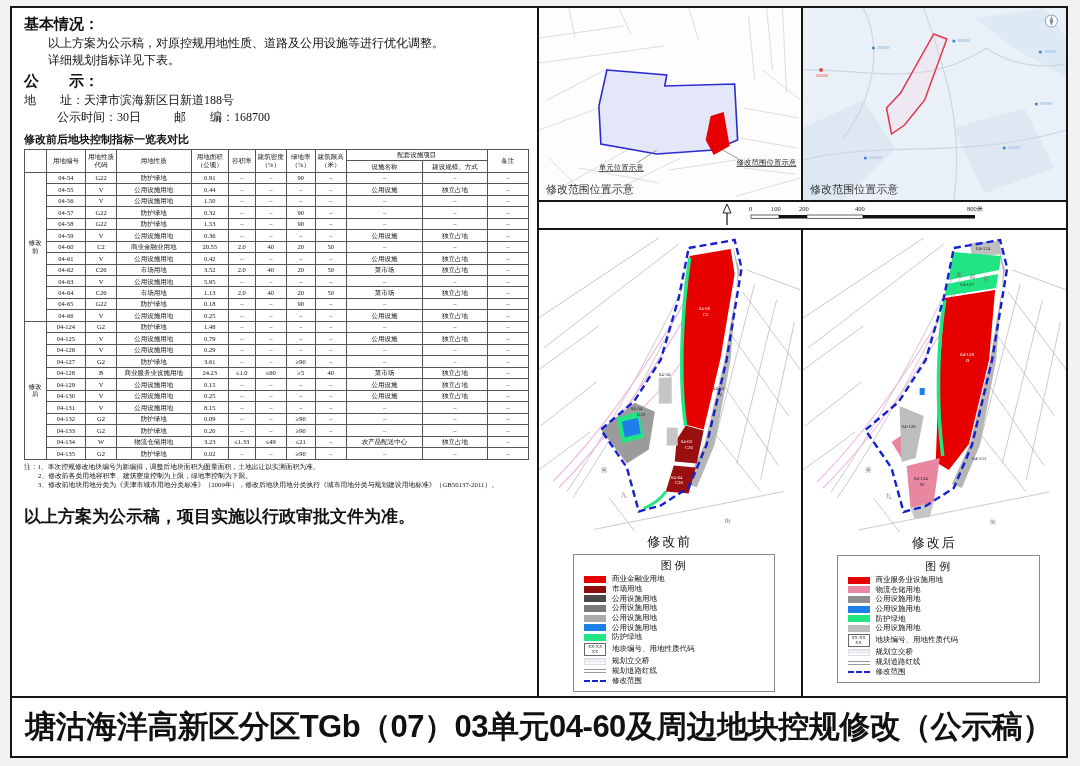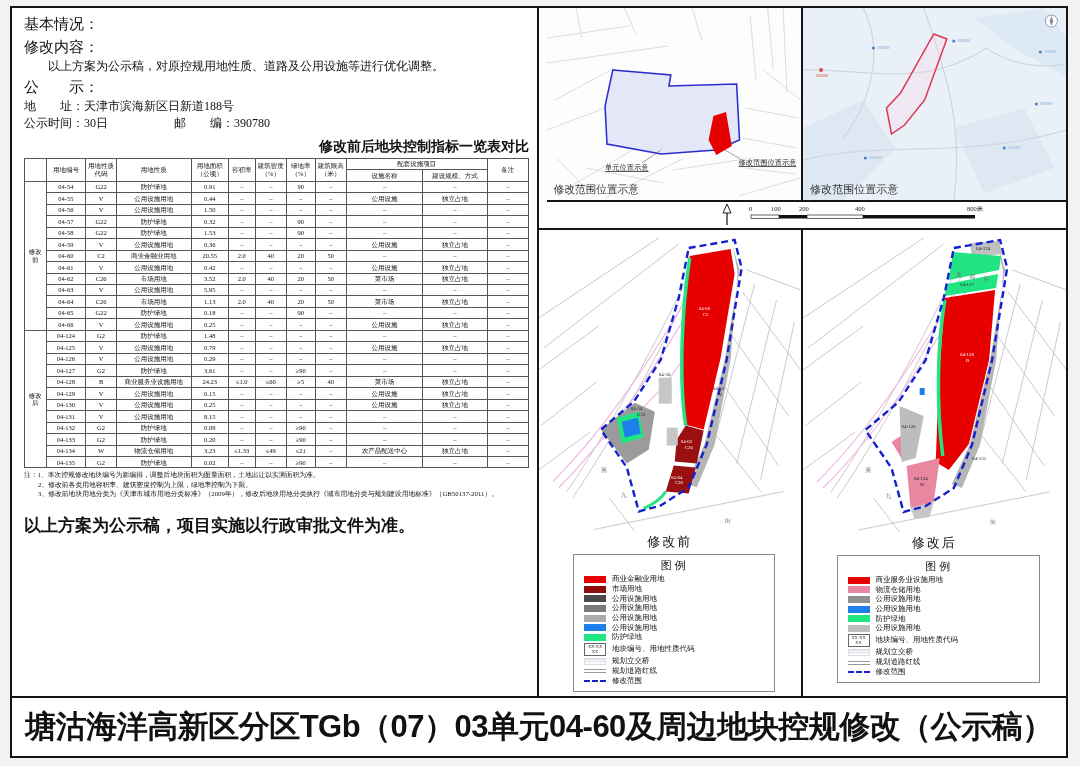--- a/index.html
+++ b/index.html
@@ -1,40 +1,40 @@
 <!DOCTYPE html>
 <html><head>
 <meta charset="utf-8">
 <style>
   html,body{margin:0;padding:0;}
   body{width:1080px;height:766px;background:#f2f2f5;font-family:"Liberation Serif","DejaVu Serif",serif;color:#111;}
   .sheet{position:absolute;left:10px;top:6px;width:1058px;height:752px;background:#fff;border:2px solid #151515;display:flex;flex-direction:column;box-sizing:border-box;}
   .main{flex:1;display:flex;min-height:0;}
   
   .left-col{width:525px;box-sizing:border-box;padding:4px 8px 0 12px;display:flex;flex-direction:column;}
-  .sec-h{font-size:15px;font-weight:400;margin:3px 0 1px 0;}
+  .sec-h{font-size:15px;font-weight:700;margin:3px 0 1px 0;}
   .sec-p{font-size:12px;line-height:1.42;text-indent:2em;margin:0;}
   .notice-line{font-size:12px;line-height:1.45;margin:0;}
   .notice-triple{display:flex;font-size:12px;line-height:1.45;}
-  .notice-triple span:nth-child(1){width:150px;}
+  .notice-triple span:nth-child(1){width:150px;text-align:center;}
   .notice-triple span:nth-child(2){width:218px;}
-  .tbl-title{text-align:right;font-size:14px;font-weight:700;margin:5px 0 2px 0;}
+  .tbl-title{text-align:left;font-size:11px;font-weight:700;margin:5px 0 2px 0;}
   table.ind{border-collapse:collapse;width:100%;font-size:6.5px;table-layout:fixed;}
   table.ind th,table.ind td{border:0.5px solid #555;padding:1.5px 1px;text-align:center;vertical-align:middle;font-weight:400;line-height:1.15;word-break:break-all;}
   table.ind thead th{font-weight:400;}
   td.grp{width:20px;}
   .notes{font-size:6.8px;line-height:1.35;margin-top:2px;}
   .notes .n{margin:0;}
   .notes .ind2{padding-left:14px;}
   .disclaimer{font-family:"Liberation Sans","DejaVu Sans",sans-serif;font-weight:700;font-size:17px;margin-top:16px;}
   
   .right-col{flex:1;border-left:2px solid #151515;display:flex;flex-direction:column;min-width:0;}
   .top-maps{display:grid;grid-template-columns:1fr 1fr;height:194px;}
   .map-frame{position:relative;border-bottom:2px solid #151515;overflow:hidden;}
-  .map-frame.first{border-right:2px solid #151515;margin-left:8px;}
+  .map-frame.first{border-right:2px solid #151515;}
   .map-frame svg{display:block;width:100%;height:100%;}
   .scale-row{height:30px;display:flex;align-items:center;}
   .scale-row svg{margin-left:172px;}
   .bottom-maps{height:470px;display:grid;grid-template-columns:1fr 1fr;}
   .plan-panel{border-top:2px solid #151515;border-bottom:2px solid #151515;display:flex;flex-direction:column;overflow:hidden;}
   .plan-panel.first{border-right:2px solid #151515;}
   .plan-map{height:302px;}
   .plan-map svg{display:block;width:100%;height:100%;}
   .plan-caption{text-align:center;font-size:13px;letter-spacing:2px;padding:2px 0 3px 0;}
   .legend-box{margin:0 26px 6px 34px;border:1px solid #8a8a8a;padding:3px 8px 5px 10px;}
@@ -60,28 +60,28 @@
 </head>
 <body>
 
 <div class="sheet">
   <div class="main">
 
     <div class="left-col">
       <div class="sec-h">基本情况：</div>
 
 
-      <div class="sec-h">修改内容：</div>
       <p class="sec-p">以上方案为公示稿，对原控规用地性质、道路及公用设施等进行优化调整。</p>
+      <p class="sec-p">详细规划指标详见下表。</p>
 
       <div class="sec-h">公　　示：</div>
       <p class="notice-line">地　　址：天津市滨海新区日新道188号</p>
       <div class="notice-triple">
         <span>公示时间：30日</span>
-        <span>邮　　编：390780</span>
+        <span>邮　　编：168700</span>
       </div>
 
       <div class="tbl-title">修改前后地块控制指标一览表对比</div>
       <table class="ind" id="indicator-table">
         <colgroup>
           <col style="width:21px">
             <col style="width:38px">
             <col style="width:30px">
             <col style="width:72px">
           <col style="width:36px">

